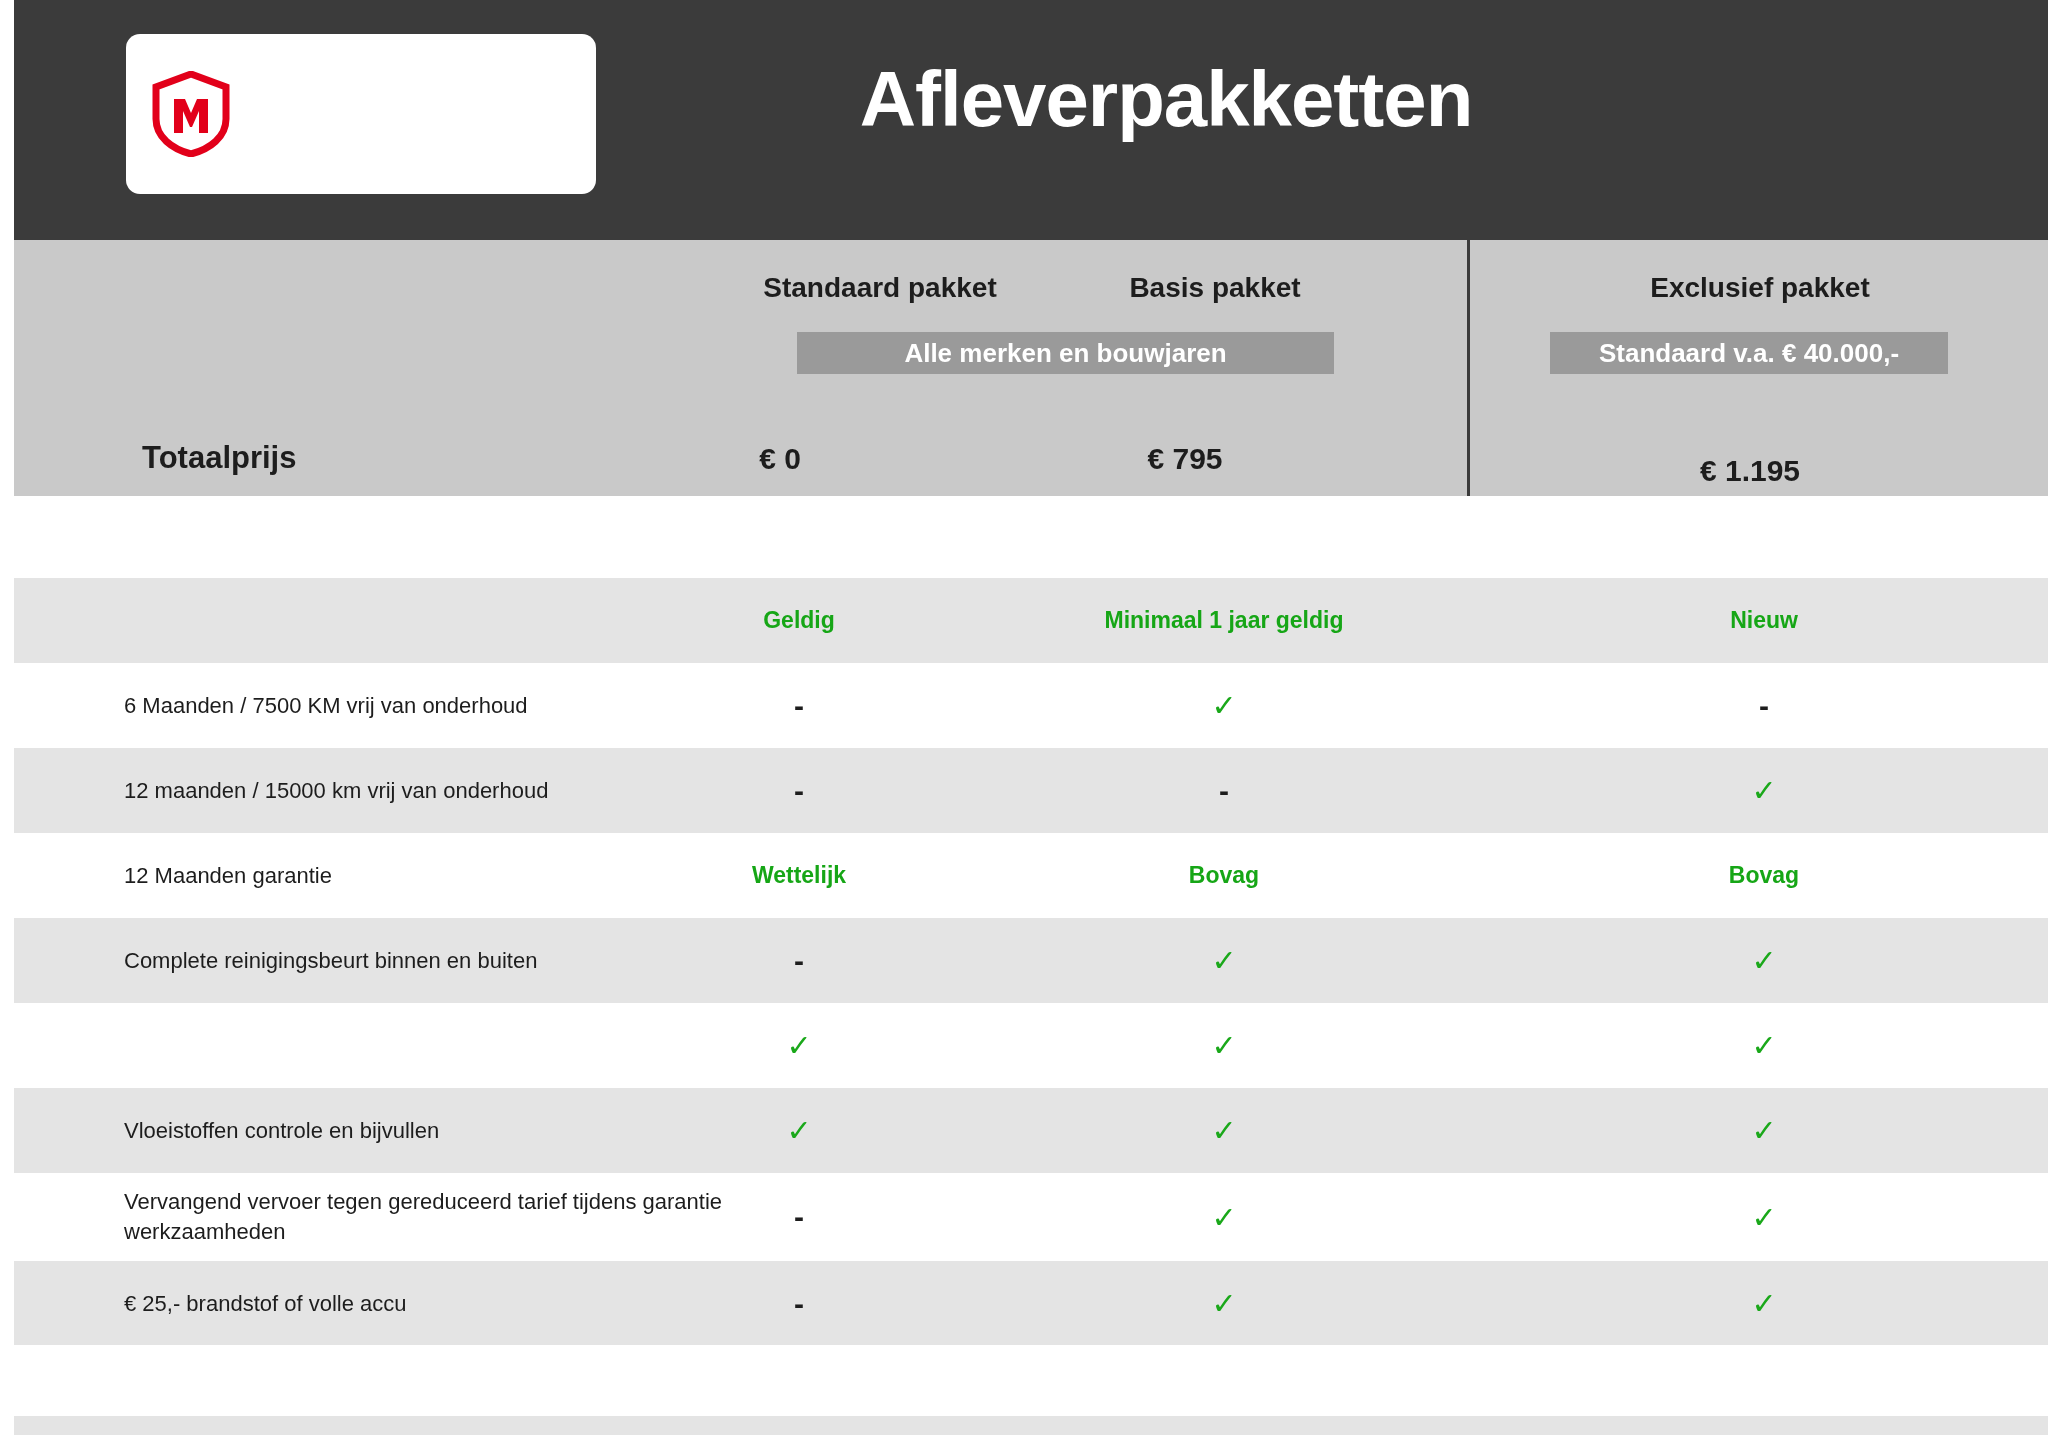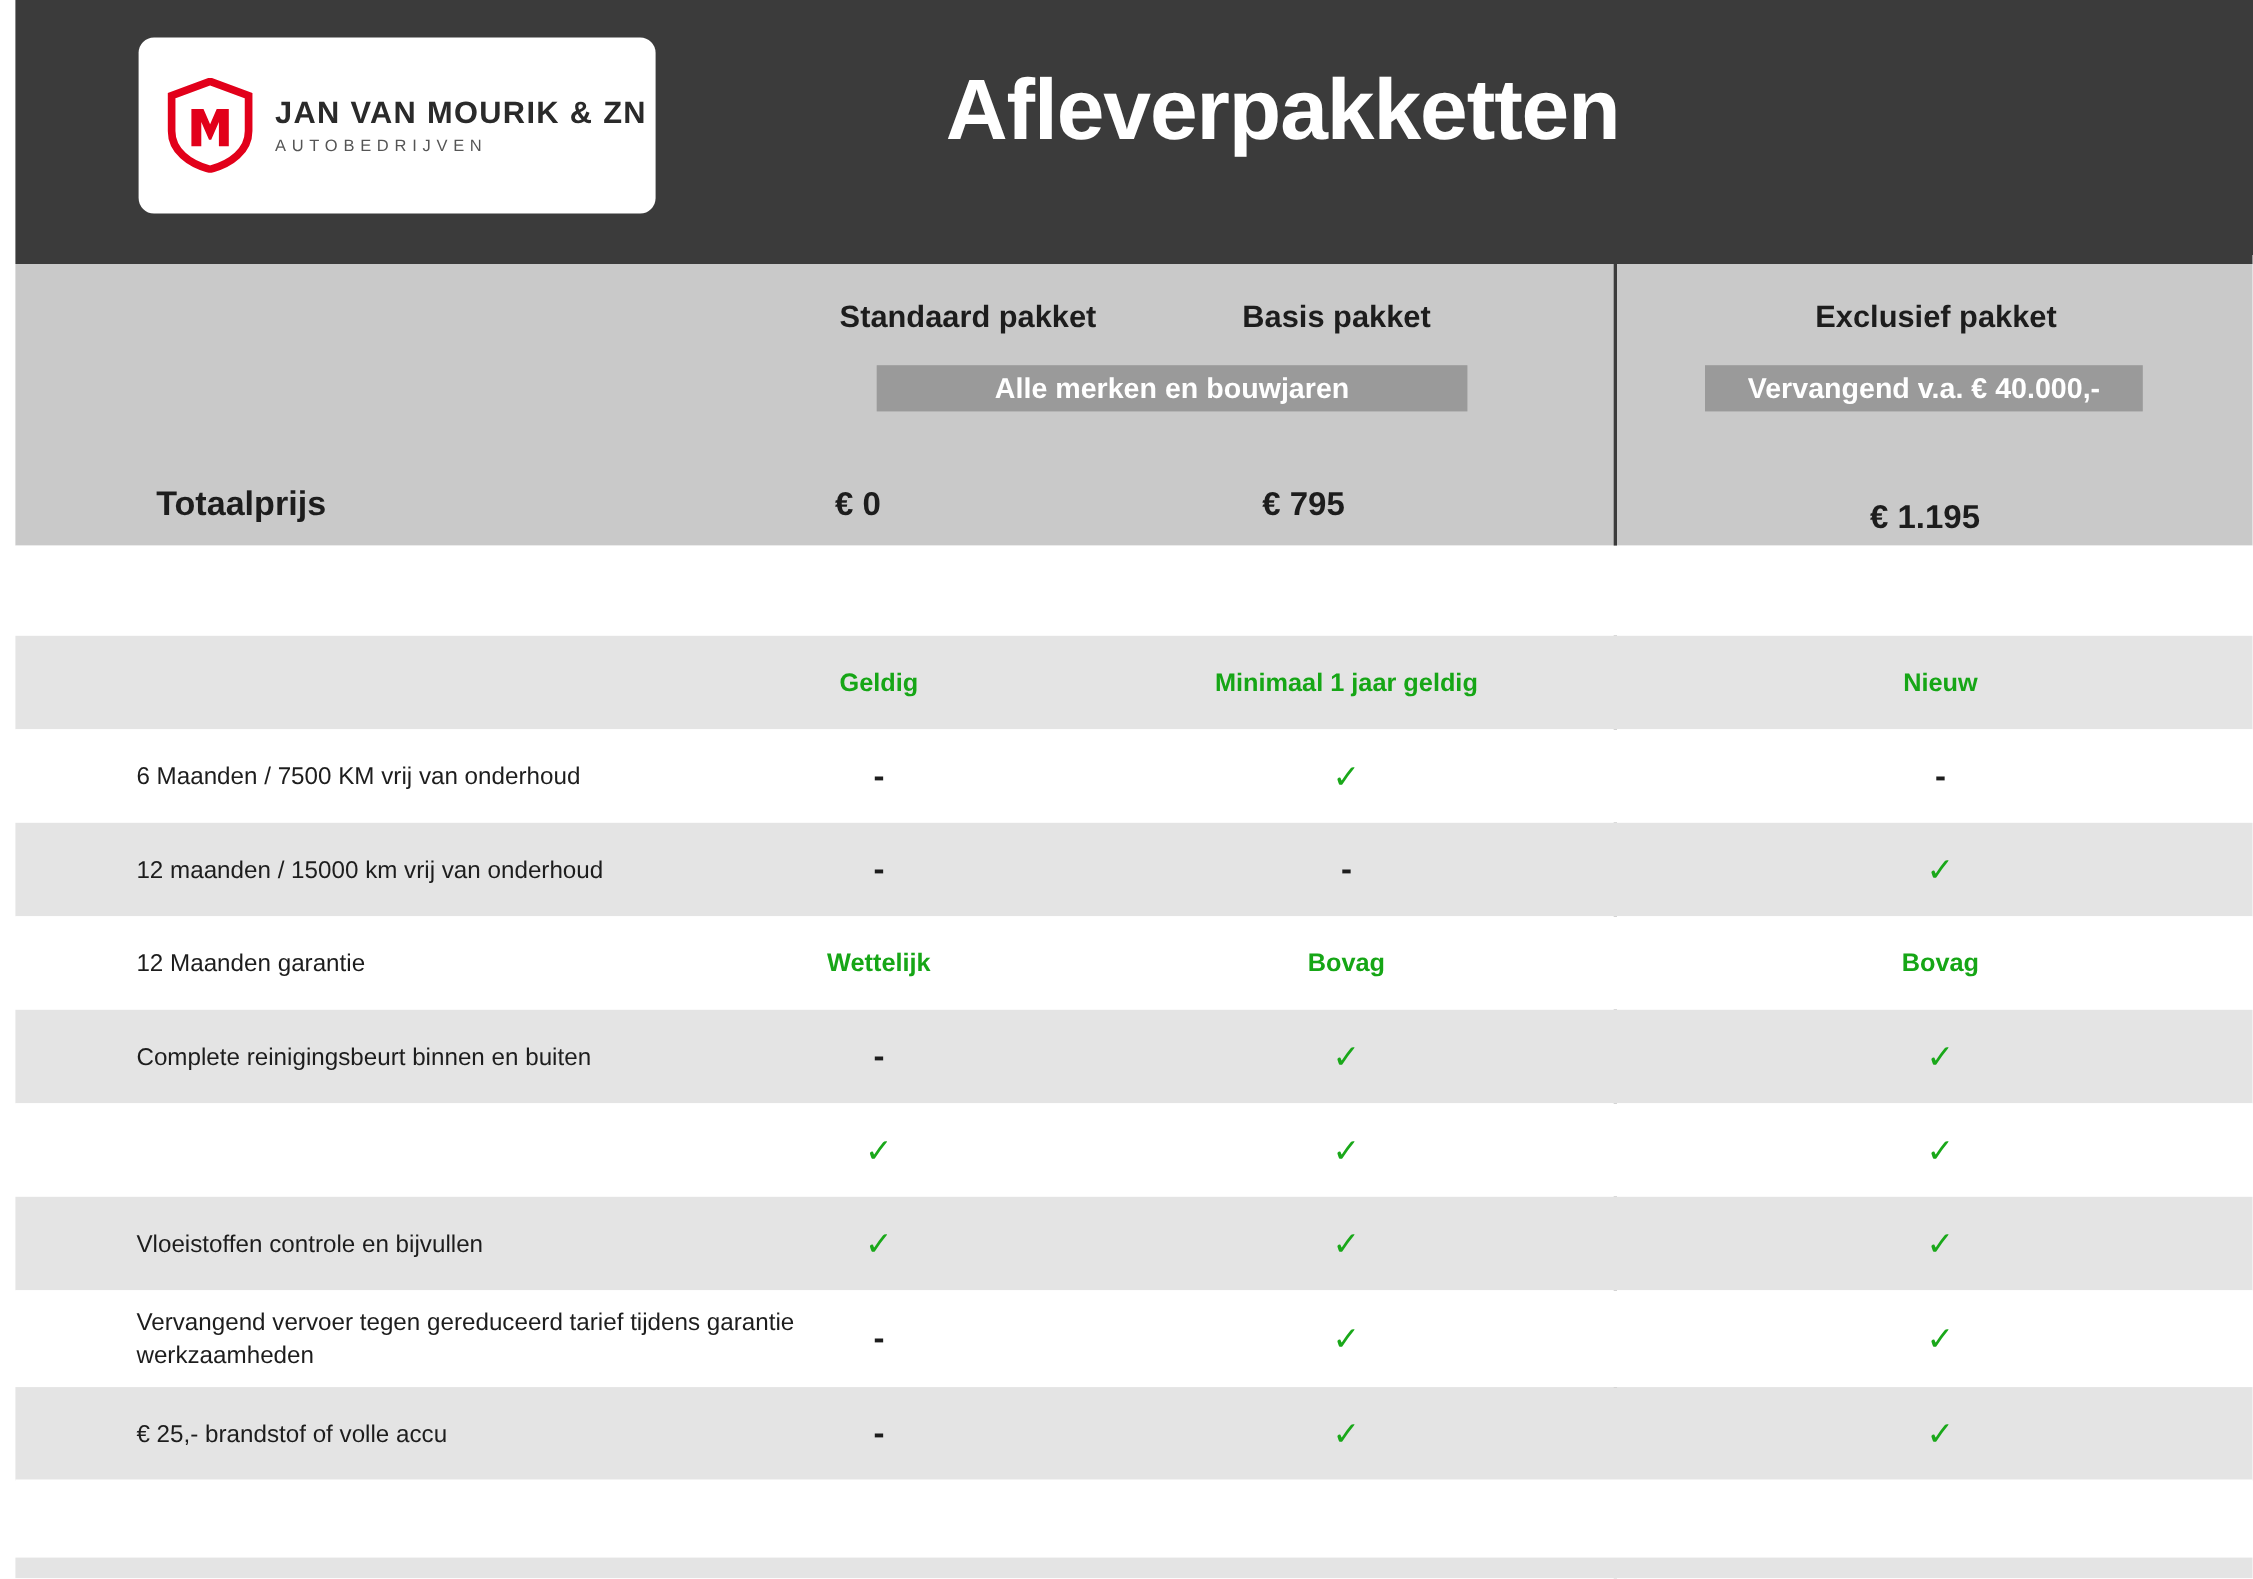--- a/index.html
+++ b/index.html
@@ -220,37 +220,33 @@
 <div class="page">
 
   <div class="header">
     <div class="logo-card">
       <div class="logo-mark">
         <svg width="78" height="86" viewBox="0 0 78 86" xmlns="http://www.w3.org/2000/svg">
           <path d="M39 3 L74 16 L74 48 C74 66 58 78 39 83 C20 78 4 66 4 48 L4 16 Z" fill="none" stroke="#e2001a" stroke-width="7"></path>
           <path d="M22 62 L22 28 L33 28 L39 42 L45 28 L56 28 L56 62 L47 62 L47 40 L40 56 L38 56 L31 40 L31 62 Z" fill="#e2001a"></path>
         </svg>
       </div>
-      <div class="logo-text">
-        <div class="logo-name">JAN VAN MOURIK &amp; ZN</div>
-        <div class="logo-sub">AUTOBEDRIJVEN</div>
-      </div>
     </div>
     <div class="header-title">Afleverpakketten</div>
   </div>
 
   <div class="band-top"></div>
   <div class="divider-vert"></div>
 
   <div class="col-head std">Standaard pakket</div>
   <div class="col-head basis">Basis pakket</div>
   <div class="col-head excl">Exclusief pakket</div>
 
   <div class="pill left-pill">Alle merken en bouwjaren</div>
-  <div class="pill right-pill">Vervangend v.a. € 40.000,-</div>
+  <div class="pill right-pill">Standaard v.a. € 40.000,-</div>
 
   <div class="totaalprijs-label">Totaalprijs</div>
   <div class="price p1">€ 0</div>
   <div class="price p2">€ 795</div>
   <div class="price p3">€ 1.195</div>
 
   <div class="rows">
 
     <div class="spacer-row"></div>
 

